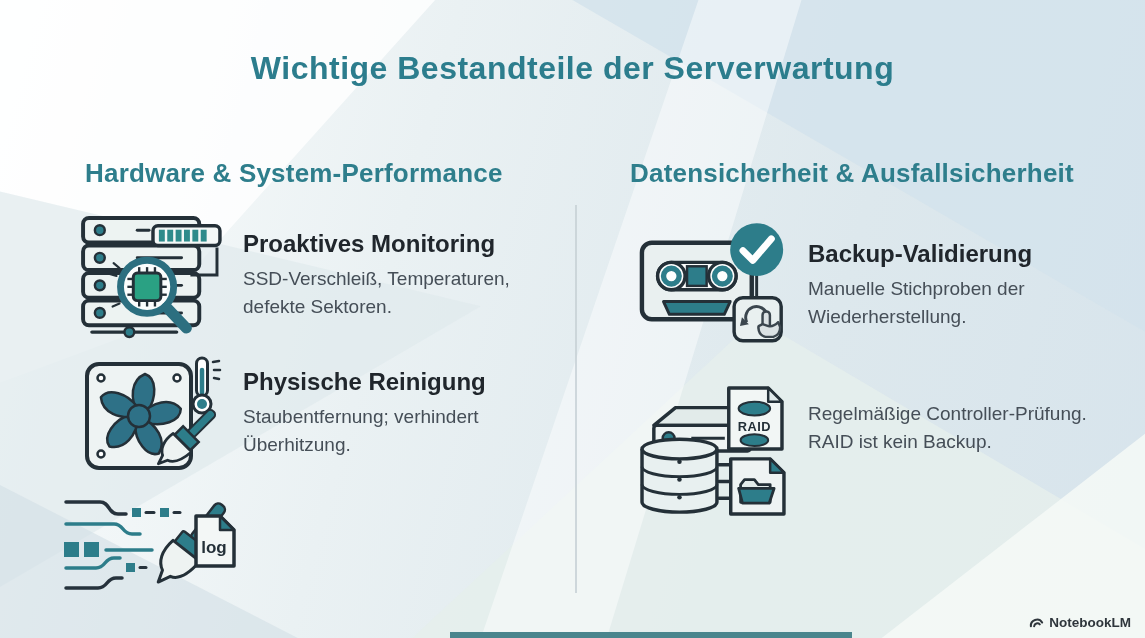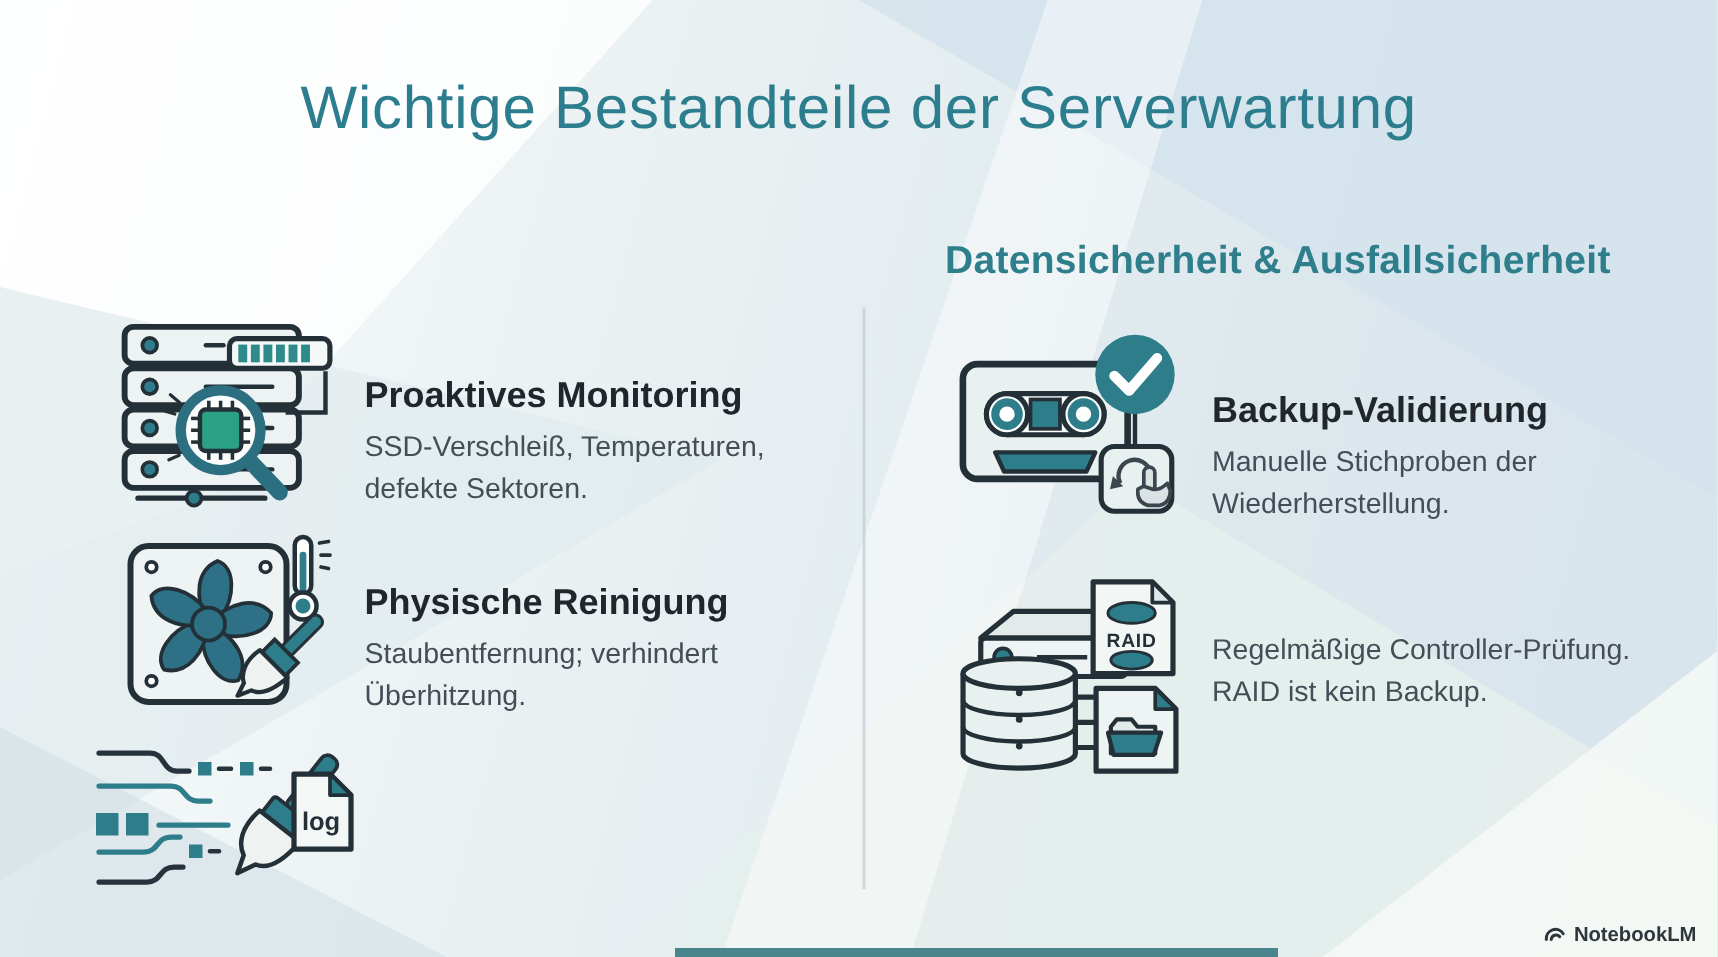--- a/index.html
+++ b/index.html
@@ -12,37 +12,37 @@
   .f1{background:#ffffff;opacity:.8;clip-path:polygon(0% 0%,38% 0%,12% 52%,0% 60%);}
   .f2{background:#d4e3ec;opacity:.85;clip-path:polygon(50% 0%,100% 0%,100% 52%);}
   .f3{background:#dfe9ec;opacity:.7;clip-path:polygon(0% 30%,42% 48%,0% 92%);}
   .f4{background:#e5efec;opacity:.85;clip-path:polygon(36% 100%,66% 50%,100% 86%,100% 100%);}
   .f5{background:#ffffff;opacity:.45;clip-path:polygon(42% 100%,61% 0%,70% 0%,53% 100%);}
   .f6{background:#d4e0e7;opacity:.65;clip-path:polygon(0% 76%,26% 100%,0% 100%);}
   .f7{background:#f4f8f6;opacity:.9;clip-path:polygon(77% 100%,100% 68%,100% 100%);}
 
   .title{
     position:absolute;left:0;top:50px;width:100%;text-align:center;
-    font-size:40px;font-weight:400;color:#2c7d8d;letter-spacing:.5px;
+    font-size:32px;font-weight:700;color:#2c7d8d;letter-spacing:.5px;
   }
   .col-header{
     position:absolute;top:158px;font-size:26px;font-weight:700;color:#2e7e8c;letter-spacing:.2px;
   }
   .col-header.left{left:85px;}
   .col-header.right{left:630px;}
 
   .divider{
     position:absolute;left:575px;top:205px;width:2px;height:388px;
     background:#c5d0d4;opacity:.8;
   }
 
   .icon-box{position:absolute;}
   .icon-box svg{display:block;width:100%;height:100%;}
 
-  .text-block{position:absolute;margin-top:20px;}
+  .text-block{position:absolute;}
   .item-title{font-size:24px;font-weight:700;color:#20262c;margin:0 0 7px 0;}
   .item-desc{font-size:19px;line-height:28px;color:#454e57;margin:0;white-space:pre-line;}
 
   .svg-label{font-family:"Liberation Sans",sans-serif;font-weight:700;fill:#243038;}
 
   .footer{
     position:absolute;right:14px;bottom:8px;display:flex;align-items:center;gap:5px;
     font-size:13.5px;font-weight:700;color:#2f363c;text-align:center;
   }
   .bottom-bar{
@@ -57,20 +57,21 @@
   <div class="facet f1"></div>
   <div class="facet f2"></div>
   <div class="facet f3"></div>
   <div class="facet f4"></div>
   <div class="facet f5"></div>
   <div class="facet f6"></div>
   <div class="facet f7"></div>
 
   <div class="title">Wichtige Bestandteile der Serverwartung</div>
 
+  <div class="col-header left">Hardware &amp; System-Performance</div>
   <div class="col-header right">Datensicherheit &amp; Ausfallsicherheit</div>
 
   <div class="divider"></div>
 
   <div class="icon-box" style="left:78px;top:212px;width:148px;height:128px;">
     <svg viewBox="0 0 150 130">
       <g stroke="#243038" stroke-width="4" fill="#edf3f2" stroke-linejoin="round">
         <rect x="5" y="6" width="118" height="25" rx="6"></rect>
         <rect x="5" y="34" width="118" height="25" rx="6"></rect>
         <rect x="5" y="62" width="118" height="25" rx="6"></rect>

